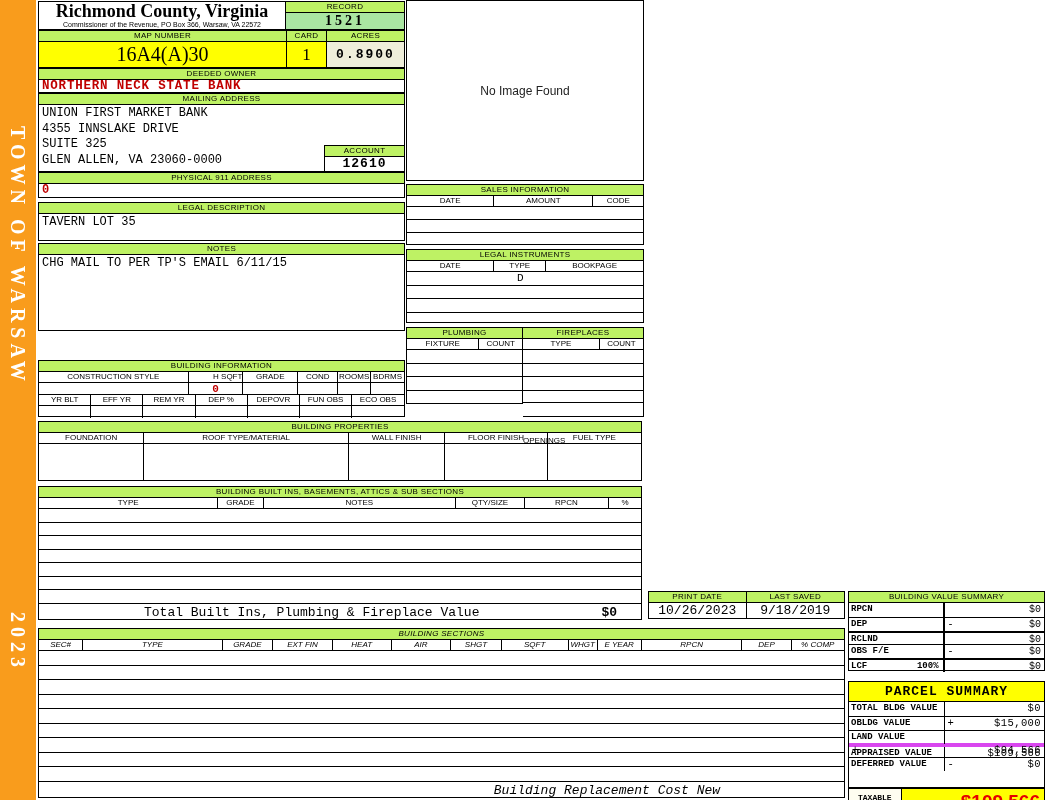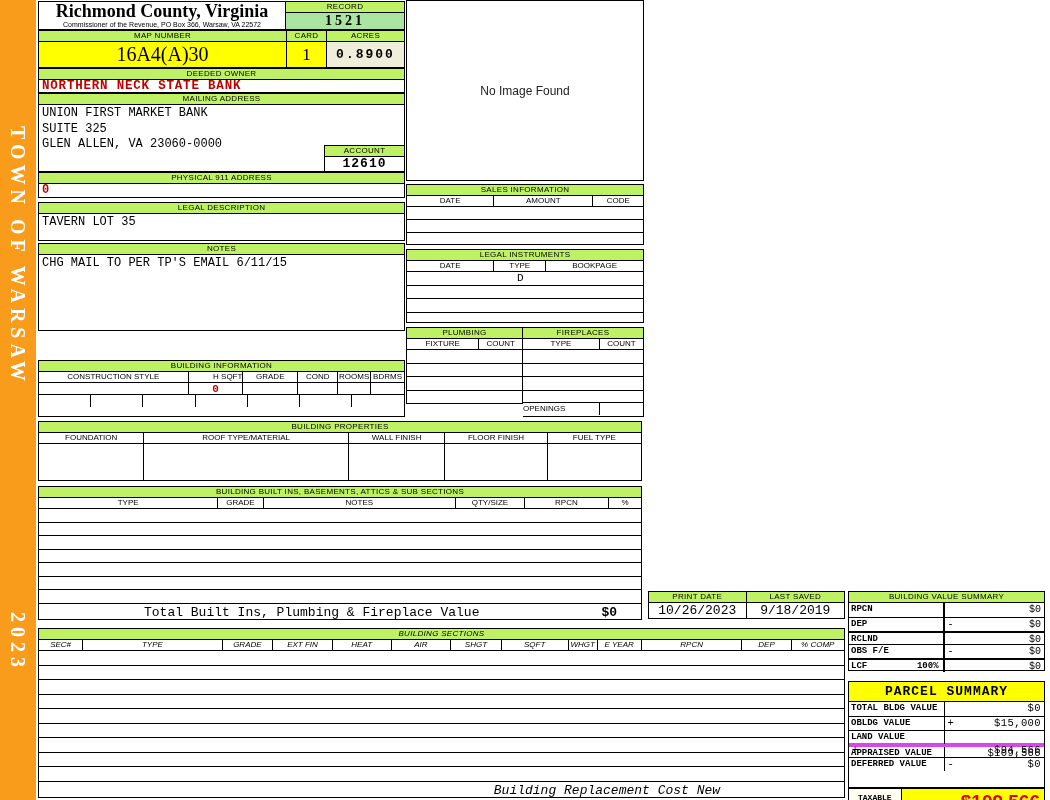--- a/index.html
+++ b/index.html
@@ -84,20 +84,21 @@
 
   <div class="box" style="left:38px; top:68px; width:367px; height:25px;">
     <div class="bar">DEEDED OWNER</div>
     <div class="mono red pad-left" style="font-size:12.5px; font-weight:bold; line-height:13px; letter-spacing:0.8px;">NORTHERN NECK STATE BANK</div>
   </div>
 
   <div class="box" style="left:38px; top:93px; width:367px; height:79px;">
     <div class="bar">MAILING ADDRESS</div>
     <div class="mono pad-left" style="font-size:12px; line-height:15.5px; padding-top:1px;">
       <div>UNION FIRST MARKET BANK</div>
+      <div>4355 INNSLAKE DRIVE</div>
       <div>SUITE 325</div>
       <div>GLEN ALLEN, VA 23060-0000</div>
     </div>
     <div style="position:absolute; right:0; bottom:0; width:80px; height:26px; border-left:1px solid #000; border-top:1px solid #000; background:#fff;">
       <div class="bar">ACCOUNT</div>
       <div class="mono val-center" style="height:13px; font-size:13px; font-weight:bold; letter-spacing:1px;">12610</div>
     </div>
   </div>
 
   <div class="box" style="left:38px; top:172px; width:367px; height:26px;">
@@ -127,20 +128,29 @@
       <div style="flex:1;">BDRMS</div>
     </div>
     <div class="cols" style="height:12px; border-bottom:1px solid #000;">
       <div class="cell" style="width:41%;"></div>
       <div class="cell mono red val-center" style="width:15%; font-size:11px; font-weight:bold;">0</div>
       <div class="cell" style="width:15%;"></div>
       <div class="cell" style="width:11%;"></div>
       <div class="cell" style="width:9%;"></div>
       <div style="flex:1;"></div>
     </div>
+    <div class="subhdr">
+      <div style="width:14.3%;">YR BLT</div>
+      <div style="width:14.3%;">EFF YR</div>
+      <div style="width:14.3%;">REM YR</div>
+      <div style="width:14.3%;">DEP %</div>
+      <div style="width:14.3%;">DEPOVR</div>
+      <div style="width:14.3%;">FUN OBS</div>
+      <div style="flex:1;">ECO OBS</div>
+    </div>
     <div class="cols" style="flex:1; height:12px;">
       <div class="cell" style="width:14.3%;"></div>
       <div class="cell" style="width:14.3%;"></div>
       <div class="cell" style="width:14.3%;"></div>
       <div class="cell" style="width:14.3%;"></div>
       <div class="cell" style="width:14.3%;"></div>
       <div class="cell" style="width:14.3%;"></div>
       <div style="flex:1;"></div>
     </div>
   </div>
@@ -235,21 +245,21 @@
       <div class="bar">FIREPLACES</div>
       <div class="subhdr">
         <div style="width:64%;">TYPE</div>
         <div style="flex:1;">COUNT</div>
       </div>
       <div class="erow" style="height:13.5px;"></div>
       <div class="erow" style="height:13.5px;"></div>
       <div class="erow" style="height:13.5px;"></div>
       <div class="erow" style="height:12px;"></div>
       <div class="cols" style="height:12px;">
-        <div class="cell" style="width:64%; font-size:8px; text-align:left; line-height:11px;">OPENINGS</div>
+        <div class="cell" style="width:64%; font-size:8px; text-align:left; line-height:11px;margin-top:32px;">OPENINGS</div>
         <div style="flex:1;"></div>
       </div>
     </div>
   </div>
 
   <div class="box cols" style="left:648px; top:591px; width:197px; height:28px;">
     <div class="cell" style="width:50%;">
       <div class="bar">PRINT DATE</div>
       <div class="mono val-center" style="height:15px; font-size:13px;">10/26/2023</div>
     </div>

